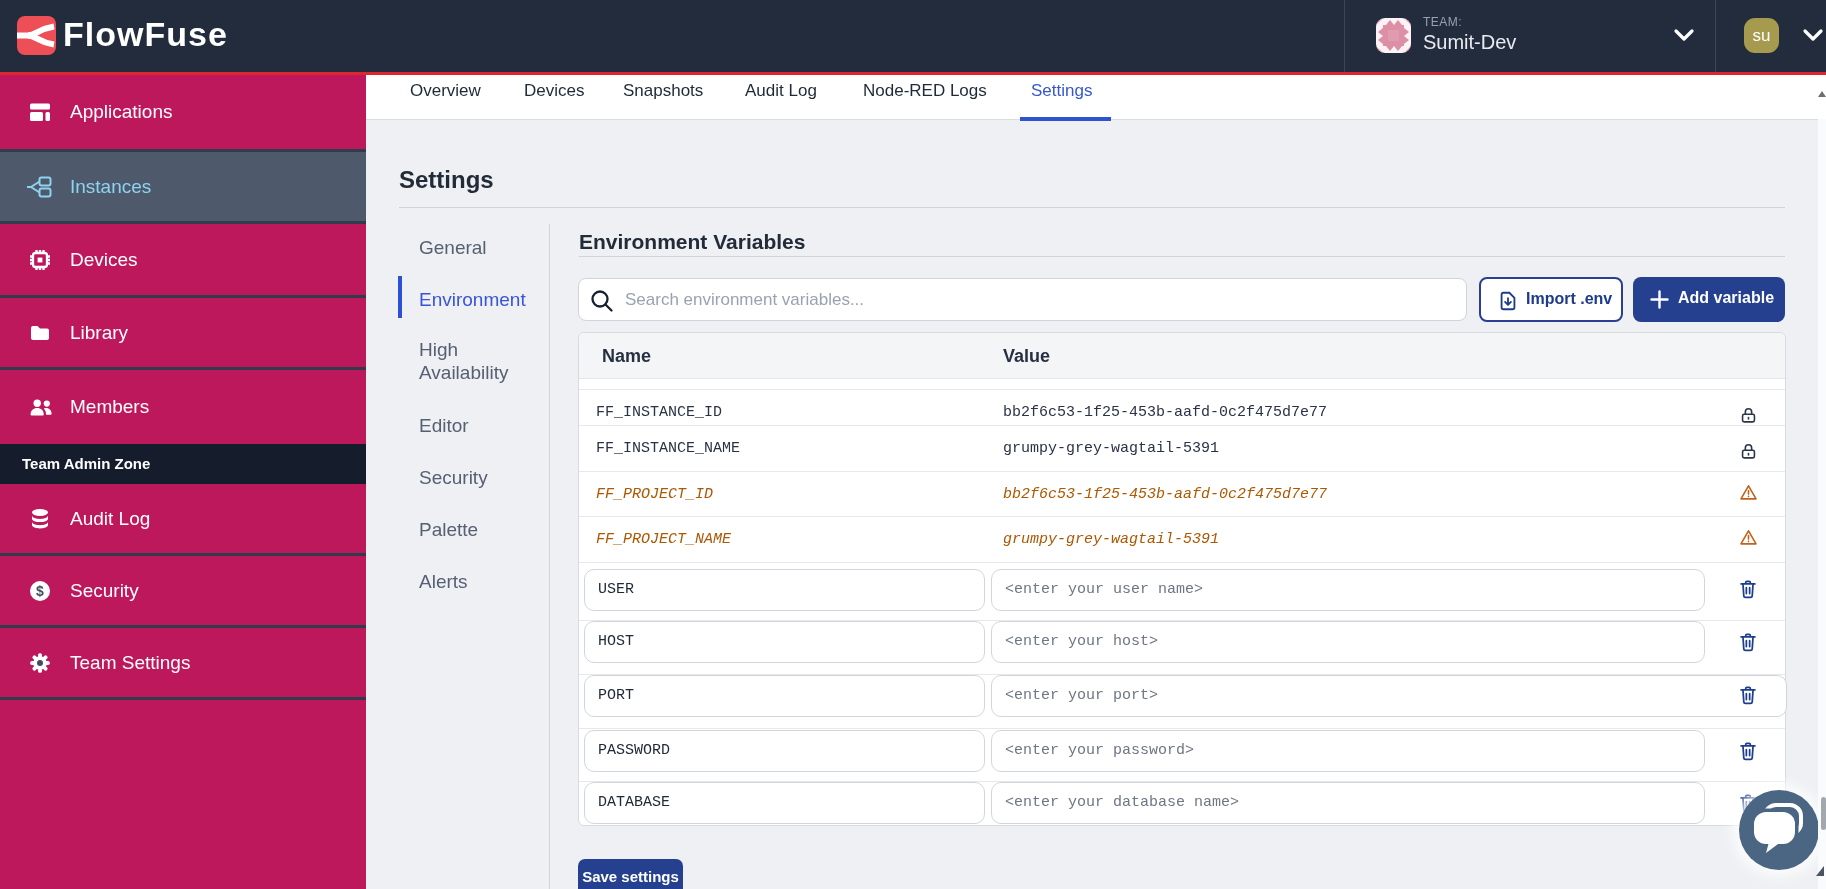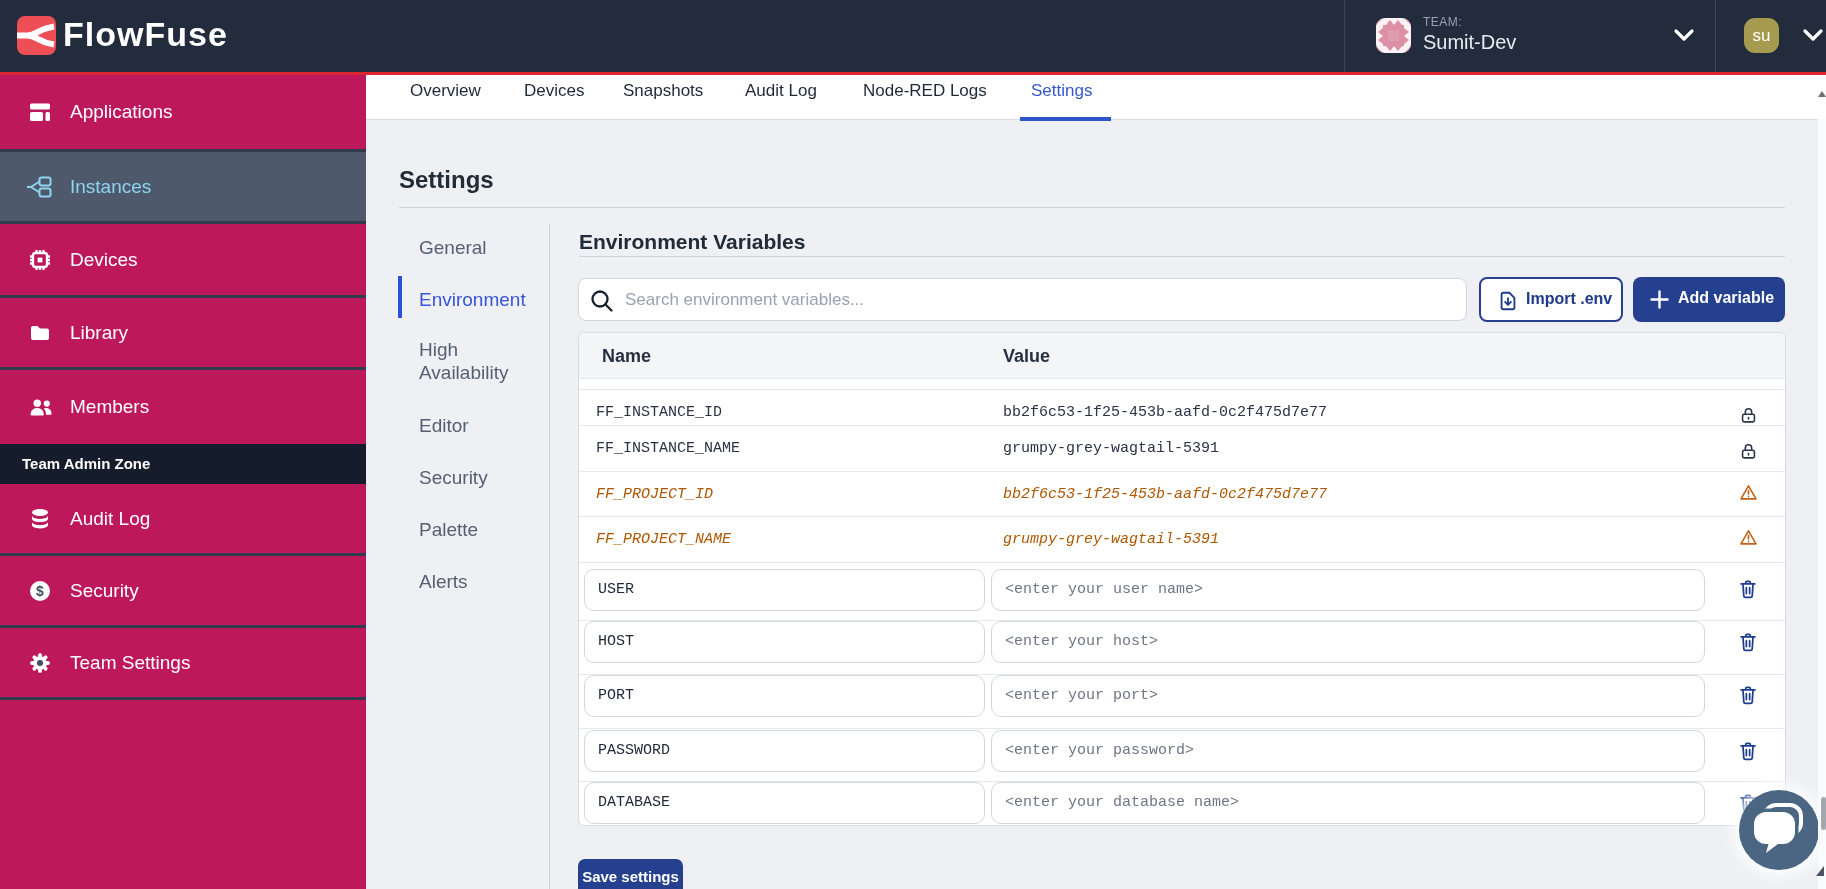--- a/index.html
+++ b/index.html
@@ -263,21 +263,21 @@
     <div class="row" style="top:287px; height:54px;"></div>
     <div class="row" style="top:341px; height:54px;"></div>
     <div class="row" style="top:395px; height:53px;"></div>
     <div class="row" style="top:448px; height:45px;"></div>
   </div>
   <div class="inp" style="left:584px; top:569px; width:401px;">USER</div>
   <div class="inp" style="left:991px; top:569px; width:714px;"><span class="ph">&lt;enter your user name&gt;</span></div>
   <div class="inp" style="left:584px; top:621px; width:401px;">HOST</div>
   <div class="inp" style="left:991px; top:621px; width:714px;"><span class="ph">&lt;enter your host&gt;</span></div>
   <div class="inp" style="left:584px; top:675px; width:401px;">PORT</div>
-  <div class="inp" style="left:991px; top:675px; width:714px;"><span class="ph">&lt;enter your port&gt;</span></div>
+  <div class="inp" style="left:991px; top:675px; width:796px;"><span class="ph">&lt;enter your port&gt;</span></div>
   <div class="inp" style="left:584px; top:730px; width:401px;">PASSWORD</div>
   <div class="inp" style="left:991px; top:730px; width:714px;"><span class="ph">&lt;enter your password&gt;</span></div>
   <div class="inp" style="left:584px; top:782px; width:401px;">DATABASE</div>
   <div class="inp" style="left:991px; top:782px; width:714px;"><span class="ph">&lt;enter your database name&gt;</span></div>
 
   <svg class="abs trash" style="left:1737px; top:578px;" width="22" height="22" viewBox="0 0 24 24" fill="none" stroke="#1d3d8f" stroke-width="1.9">
     <path d="M4.5 6.5 H19.5 M9.5 6.5 V5 a1.3 1.3 0 0 1 1.3 -1.3 h2.4 a1.3 1.3 0 0 1 1.3 1.3 V6.5 M6.5 6.5 l0.9 13 a1.8 1.8 0 0 0 1.8 1.7 h5.6 a1.8 1.8 0 0 0 1.8 -1.7 l0.9 -13 M10.2 10.5 V17 M13.8 10.5 V17" stroke-linecap="round"></path>
   </svg>
   <svg class="abs trash" style="left:1737px; top:631px;" width="22" height="22" viewBox="0 0 24 24" fill="none" stroke="#1d3d8f" stroke-width="1.9">
     <path d="M4.5 6.5 H19.5 M9.5 6.5 V5 a1.3 1.3 0 0 1 1.3 -1.3 h2.4 a1.3 1.3 0 0 1 1.3 1.3 V6.5 M6.5 6.5 l0.9 13 a1.8 1.8 0 0 0 1.8 1.7 h5.6 a1.8 1.8 0 0 0 1.8 -1.7 l0.9 -13 M10.2 10.5 V17 M13.8 10.5 V17" stroke-linecap="round"></path>

